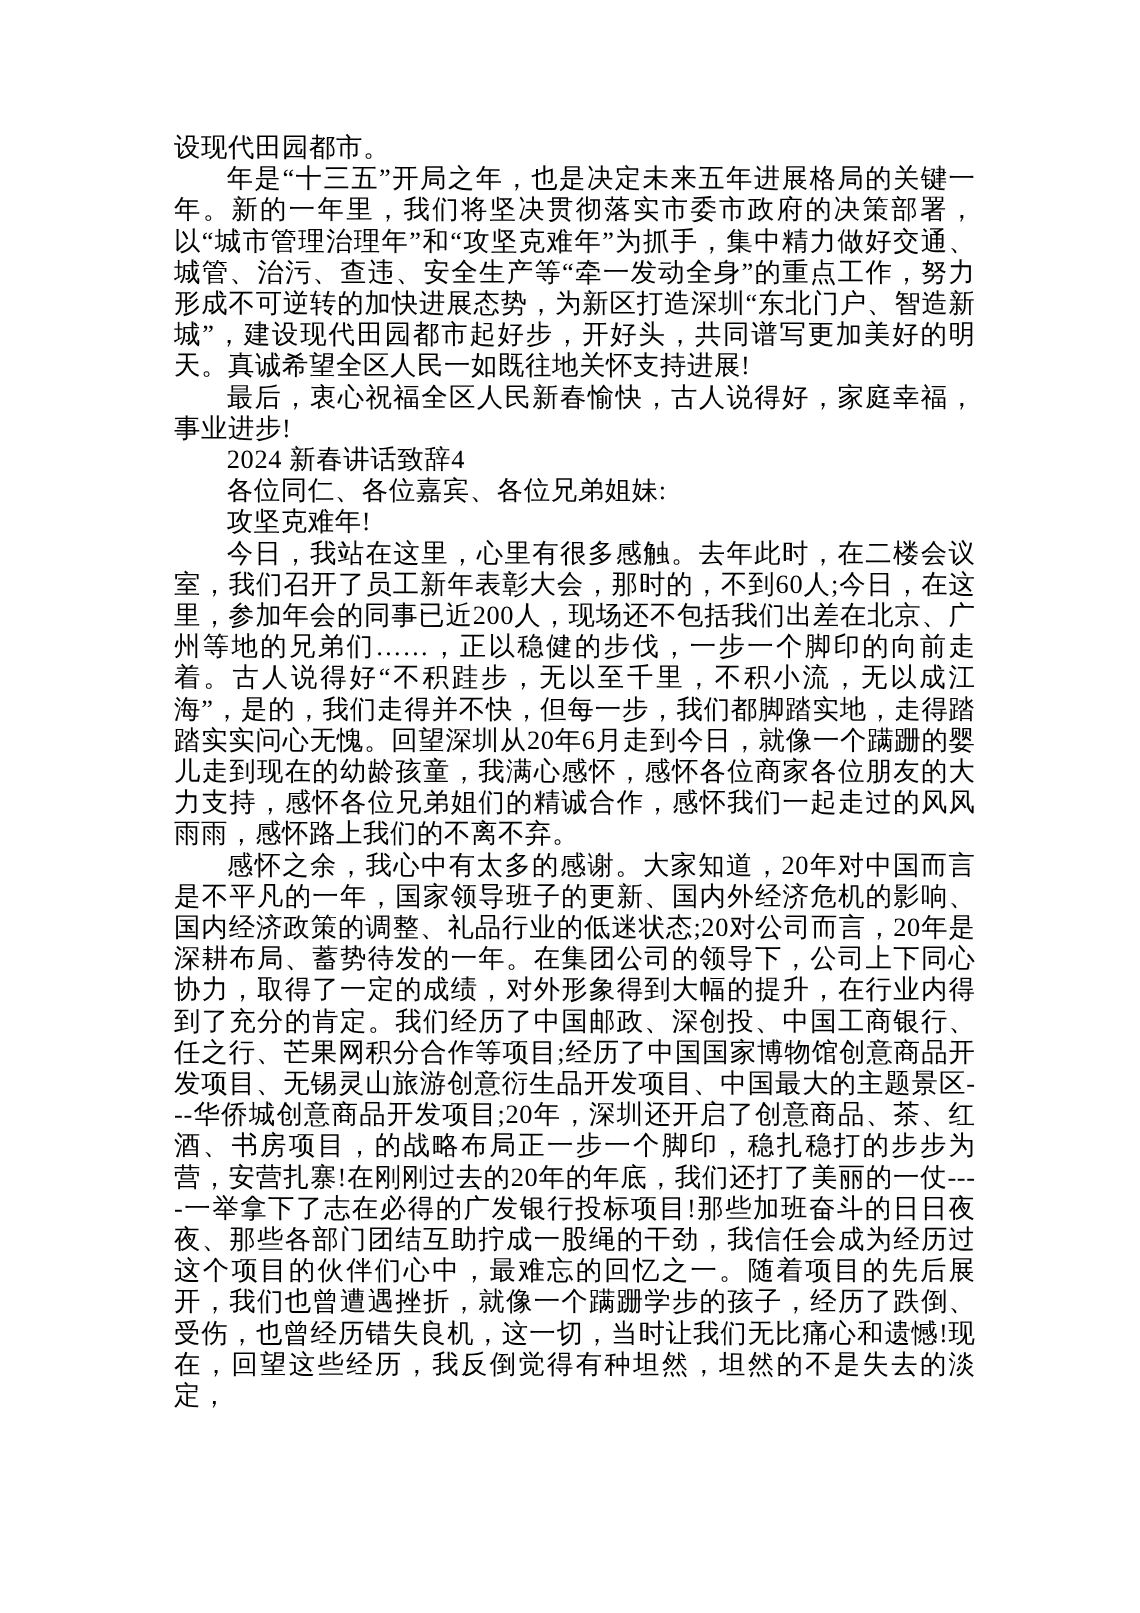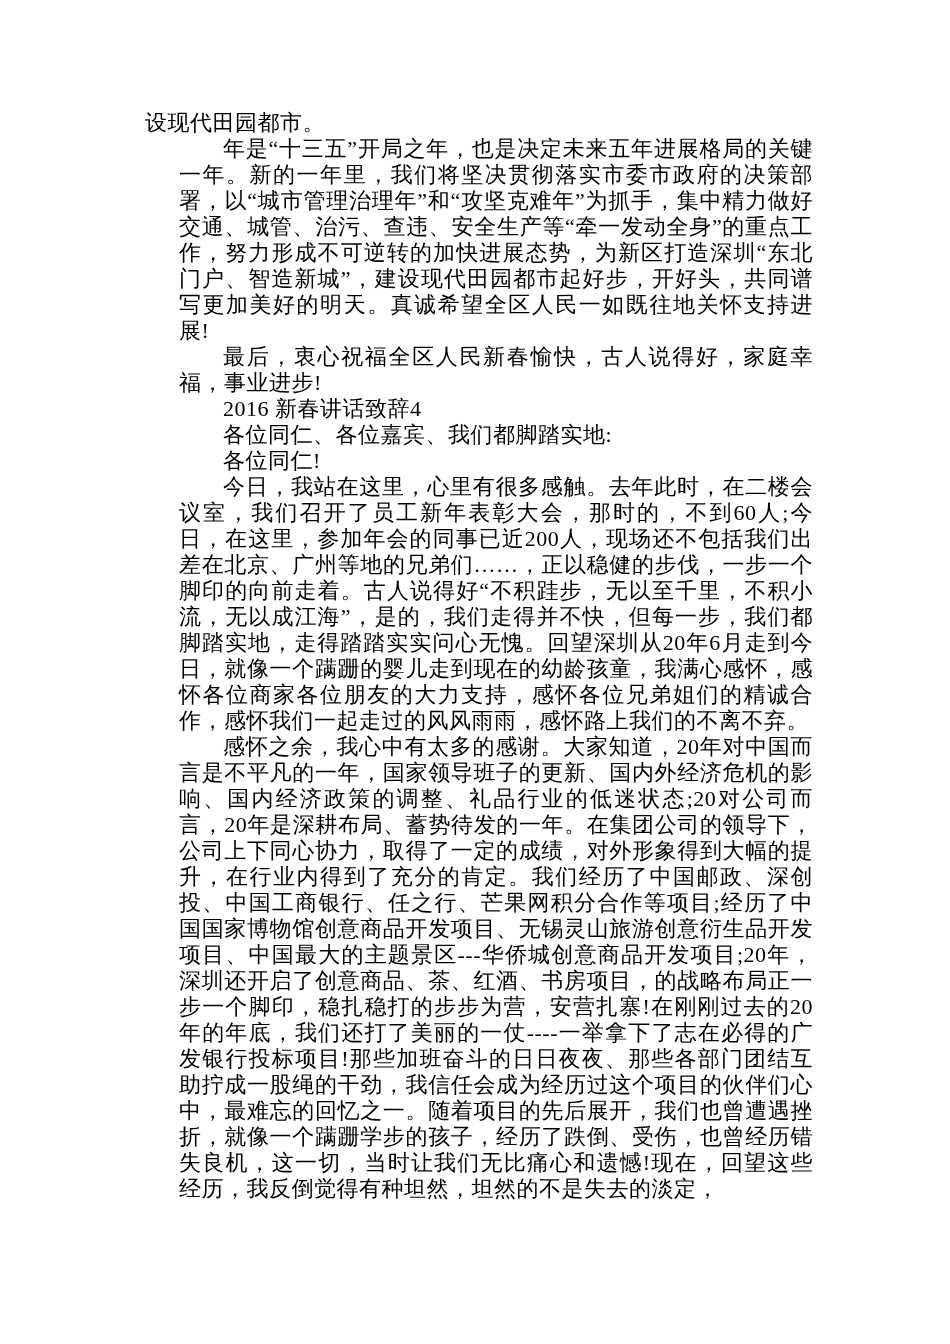--- a/index.html
+++ b/index.html
@@ -33,30 +33,29 @@
     text-align: justify;
     word-break: break-all;
     letter-spacing: 0.5px;
   }
   .para {
     margin: 0;
     padding: 0;
   }
   .para.indent {
     text-indent: 2em;
-    margin-left: 34px;
   }
 </style>
 </head>
 <body>
 
 <div class="page">
   <div class="text-block">
     <p class="para">设现代田园都市。</p>
     <p class="para indent">年是“十三五”开局之年，也是决定未来五年进展格局的关键一年。新的一年里，我们将坚决贯彻落实市委市政府的决策部署，以“城市管理治理年”和“攻坚克难年”为抓手，集中精力做好交通、城管、治污、查违、安全生产等“牵一发动全身”的重点工作，努力形成不可逆转的加快进展态势，为新区打造深圳“东北门户、智造新城”，建设现代田园都市起好步，开好头，共同谱写更加美好的明天。真诚希望全区人民一如既往地关怀支持进展!</p>
     <p class="para indent">最后，衷心祝福全区人民新春愉快，古人说得好，家庭幸福，事业进步!</p>
-    <p class="para indent">2016 新春讲话致辞4</p>
-    <p class="para indent">各位同仁、各位嘉宾、我们都脚踏实地:</p>
-    <p class="para indent">各位同仁!</p>
+    <p class="para indent">2024 新春讲话致辞4</p>
+    <p class="para indent">各位同仁、各位嘉宾、各位兄弟姐妹:</p>
+    <p class="para indent">攻坚克难年!</p>
     <p class="para indent">今日，我站在这里，心里有很多感触。去年此时，在二楼会议室，我们召开了员工新年表彰大会，那时的，不到60人;今日，在这里，参加年会的同事已近200人，现场还不包括我们出差在北京、广州等地的兄弟们……，正以稳健的步伐，一步一个脚印的向前走着。古人说得好“不积跬步，无以至千里，不积小流，无以成江海”，是的，我们走得并不快，但每一步，我们都脚踏实地，走得踏踏实实问心无愧。回望深圳从20年6月走到今日，就像一个蹒跚的婴儿走到现在的幼龄孩童，我满心感怀，感怀各位商家各位朋友的大力支持，感怀各位兄弟姐们的精诚合作，感怀我们一起走过的风风雨雨，感怀路上我们的不离不弃。</p>
     <p class="para indent">感怀之余，我心中有太多的感谢。大家知道，20年对中国而言是不平凡的一年，国家领导班子的更新、国内外经济危机的影响、国内经济政策的调整、礼品行业的低迷状态;20对公司而言，20年是深耕布局、蓄势待发的一年。在集团公司的领导下，公司上下同心协力，取得了一定的成绩，对外形象得到大幅的提升，在行业内得到了充分的肯定。我们经历了中国邮政、深创投、中国工商银行、任之行、芒果网积分合作等项目;经历了中国国家博物馆创意商品开发项目、无锡灵山旅游创意衍生品开发项目、中国最大的主题景区---华侨城创意商品开发项目;20年，深圳还开启了创意商品、茶、红酒、书房项目，的战略布局正一步一个脚印，稳扎稳打的步步为营，安营扎寨!在刚刚过去的20年的年底，我们还打了美丽的一仗----一举拿下了志在必得的广发银行投标项目!那些加班奋斗的日日夜夜、那些各部门团结互助拧成一股绳的干劲，我信任会成为经历过这个项目的伙伴们心中，最难忘的回忆之一。随着项目的先后展开，我们也曾遭遇挫折，就像一个蹒跚学步的孩子，经历了跌倒、受伤，也曾经历错失良机，这一切，当时让我们无比痛心和遗憾!现在，回望这些经历，我反倒觉得有种坦然，坦然的不是失去的淡定，</p>
   </div>
 </div>
 
 </body></html>

